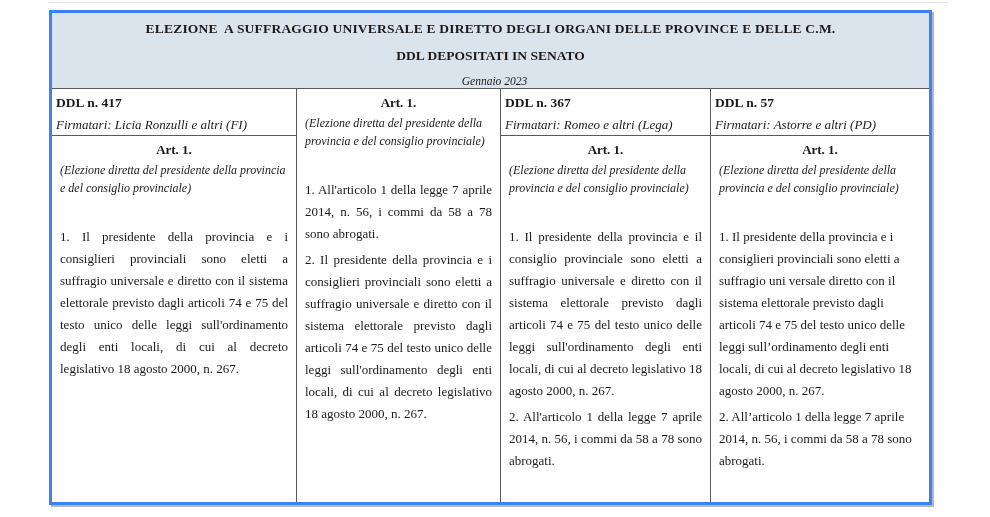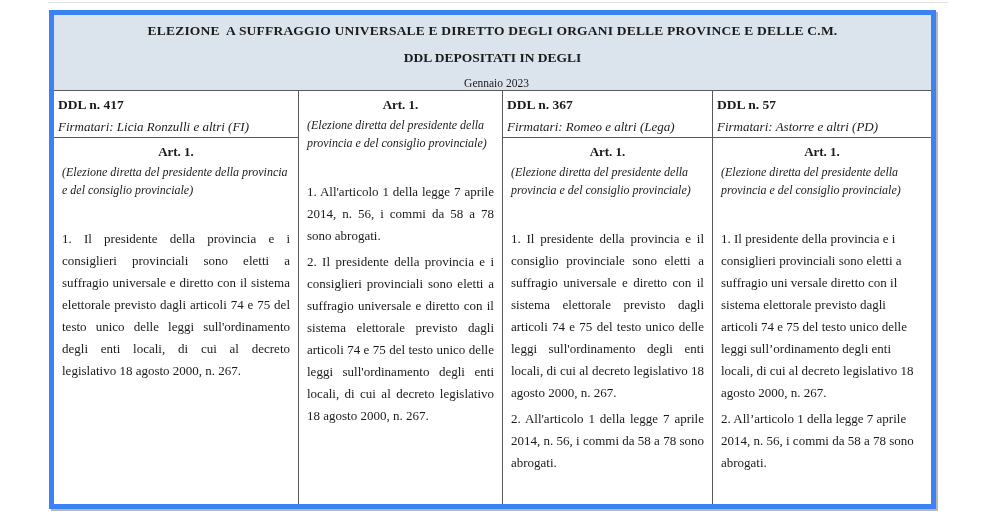--- a/index.html
+++ b/index.html
@@ -23,21 +23,21 @@
     top: 2px;
     width: 900px;
     height: 1px;
     background: #e3e3e3;
   }
   .doc-table {
     position: absolute;
     left: 49px;
     top: 10px;
     width: 877px;
-    border: 5px solid #3b82f6;
+    border: 3px solid #3b82f6;
     box-shadow: 2px 2px 0 #b8b8b8;
     background: #ffffff;
   }
   
   .header-band {
     background: #dbe3ed;
     border-bottom: 1px solid #595959;
     text-align: center;
     height: 76px;
     box-sizing: border-box;
@@ -51,20 +51,21 @@
     white-space: pre-wrap;
     letter-spacing: 0.2px;
   }
   .title-line2 {
     font-weight: bold;
     font-size: 13.5px;
     line-height: 17px;
     margin: 10px 0 0;
   }
   .title-date {
+    font-style: italic;
     font-size: 11.5px;
     line-height: 14px;
     margin: 10px 0 0;
     padding-left: 8px;
   }
   
   .columns {
     display: grid;
     grid-template-columns: 244fr 204fr 210fr 219fr;
   }
@@ -118,21 +119,21 @@
 </head>
 <body>
 
 <div class="page">
   <div class="top-artifact"></div>
 
   <div class="doc-table">
 
     <div class="header-band">
       <div class="title-line1">ELEZIONE  A SUFFRAGGIO UNIVERSALE E DIRETTO DEGLI ORGANI DELLE PROVINCE E DELLE C.M.</div>
-      <div class="title-line2">DDL DEPOSITATI IN DEGLI</div>
+      <div class="title-line2">DDL DEPOSITATI IN SENATO</div>
       <div class="title-date">Gennaio 2023</div>
     </div>
 
     <div class="columns">
 
       <div class="col">
         <div class="col-head">
           <div class="ddl-num">DDL n. 417</div>
           <div class="firmatari">Firmatari: Licia Ronzulli e altri (FI)</div>
         </div>

